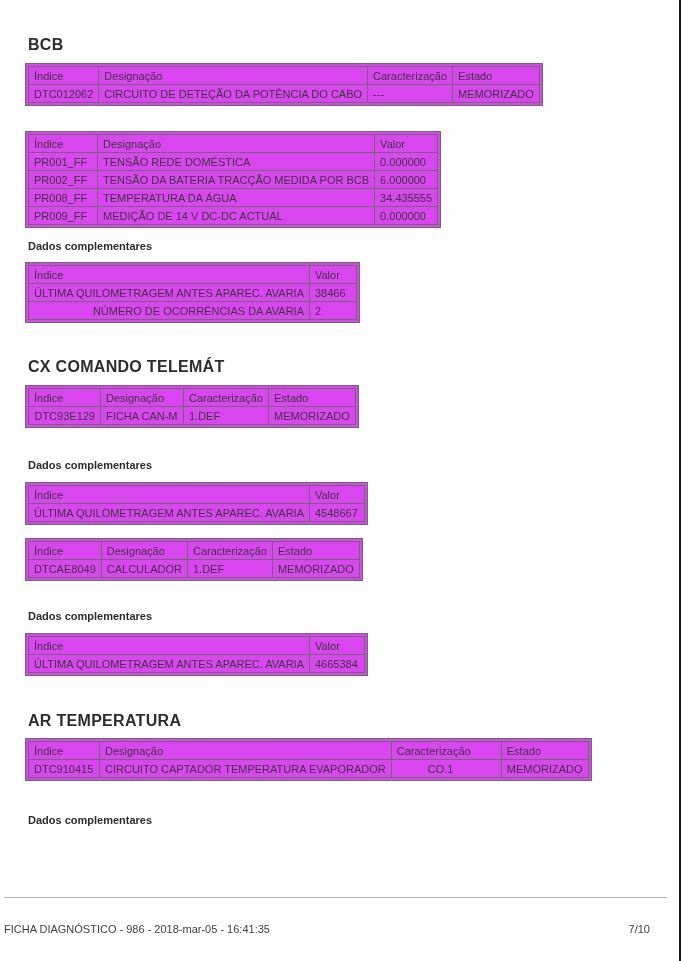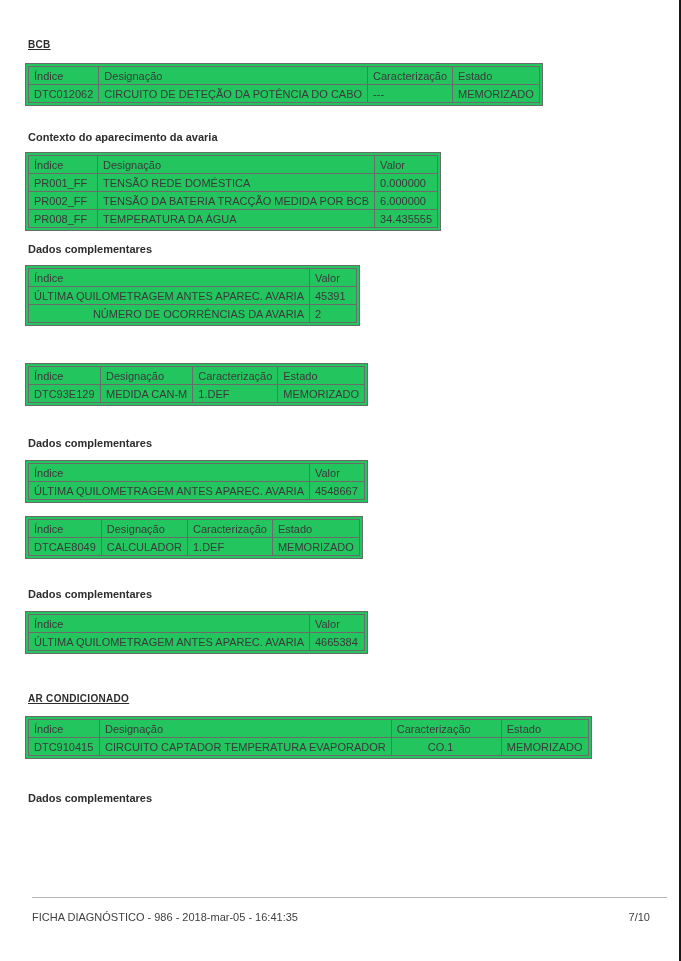--- a/index.html
+++ b/index.html
@@ -16,40 +16,39 @@
     color: #3a3a3a;
     -webkit-font-smoothing: antialiased;
   }
   .page {
     position: absolute;
     inset: 0;
     padding: 38px 0 0 25px;
     box-sizing: border-box;
   }
   .sec-title {
-    font-size: 10px;
+    font-size: 16px;
     font-weight: bold;
     color: #2d2d2d;
     margin: 0 0 0 3px;
     letter-spacing: 0.3px;
     line-height: 14px;
-    text-decoration: underline;
   }
   .sub-title {
     font-size: 11px;
     font-weight: bold;
     color: #2d2d2d;
     margin: 0 0 0 3px;
     line-height: 13px;
   }
   .tblwrap {
     display: table;
     border: 1px solid #6b6b6b;
     padding: 2px;
-    background: #22c55e;
+    background: #d946ef;
   }
   table {
     border-collapse: collapse;
     font-size: 11px;
     color: #3a3a3a;
     table-layout: fixed;
   }
   th, td {
     border: 1px solid #6b6b6b;
     padding: 1px 5px;
@@ -69,25 +68,25 @@
   .mb9  { margin-bottom: 9px;  }
   .mb37 { margin-bottom: 37px; }
   .mb31 { margin-bottom: 31px; }
   .mb10 { margin-bottom: 10px; }
   .mb13 { margin-bottom: 13px; }
   .mb29 { margin-bottom: 29px; }
   .mb38 { margin-bottom: 38px; }
   .mb33 { margin-bottom: 33px; }
   .footer {
     position: absolute;
-    left: 32px;
+    left: 4px;
     right: 14px;
     top: 897px;
     border-top: 1px solid #b5b5b5;
-    padding-top: 13px;
+    padding-top: 25px;
     display: flex;
     justify-content: space-between;
     align-items: baseline;
     font-size: 11px;
     color: #3f3f3f;
   }
   .footer .page-num { margin-right: 17px; }
   .scan-edge {
     position: absolute;
     top: 0;
@@ -118,21 +117,20 @@
           <tr>
             <td style="width: 58px; text-align: right;">DTC012062</td>
             <td style="width: 229px;">CIRCUITO DE DETEÇÃO DA POTÊNCIA DO CABO</td>
             <td style="width: 69px;">---</td>
             <td style="width: 76px;">MEMORIZADO</td>
           </tr>
         </tbody>
       </table>
   </div>
 
-  <h3 class="sub-title mb8">Contexto do aparecimento da avaria</h3>
 
   <div class="tblwrap mb12">
     <table>
         <thead>
           <tr>
             <th style="width: 58px;">Índice</th>
             <th style="width: 229px;">Designação</th>
             <th style="width: 50px;">Valor</th>
           </tr>
         </thead>
@@ -145,62 +143,68 @@
           <tr>
             <td style="width: 58px;">PR002_FF</td>
             <td style="width: 229px;">TENSÃO DA BATERIA TRACÇÃO MEDIDA POR BCB</td>
             <td style="width: 50px;">6.000000</td>
           </tr>
           <tr>
             <td style="width: 58px;">PR008_FF</td>
             <td style="width: 229px;">TEMPERATURA DA ÁGUA</td>
             <td style="width: 50px;">34.435555</td>
           </tr>
+          <tr>
+            <td style="width: 58px;">PR009_FF</td>
+            <td style="width: 229px;">MEDIÇÃO DE 14 V DC-DC ACTUAL</td>
+            <td style="width: 50px;">0.000000</td>
+          </tr>
         </tbody>
       </table>
   </div>
 
   <h3 class="sub-title mb9">Dados complementares</h3>
 
   <div class="tblwrap mb37">
     <table>
         <thead>
           <tr>
             <th style="width: 237px;">Índice</th>
             <th style="width: 36px;">Valor</th>
           </tr>
         </thead>
         <tbody>
           <tr>
             <td style="width: 237px;">ÚLTIMA QUILOMETRAGEM ANTES APAREC. AVARIA</td>
-            <td style="width: 36px;">45391</td>
+            <td style="width: 36px;">38466</td>
           </tr>
           <tr>
             <td style="width: 237px; text-align: right;">NÚMERO DE OCORRÊNCIAS DA AVARIA</td>
             <td style="width: 36px;">2</td>
           </tr>
         </tbody>
       </table>
   </div>
 
+  <h2 class="sec-title mb11">CX COMANDO TELEMÁT</h2>
 
   <div class="tblwrap mb31">
     <table>
         <thead>
           <tr>
             <th style="width: 61px;">Índice</th>
             <th style="width: 72px;">Designação</th>
             <th style="width: 72px;">Caracterização</th>
             <th style="width: 70px;">Estado</th>
           </tr>
         </thead>
         <tbody>
           <tr>
-            <td style="width: 61px;">DTC93E129</td>
-            <td style="width: 72px;">MEDIDA CAN-M</td>
+            <td style="width: 61px; text-align: right;">DTC93E129</td>
+            <td style="width: 72px;">FICHA CAN-M</td>
             <td style="width: 72px;">1.DEF</td>
             <td style="width: 70px;">MEMORIZADO</td>
           </tr>
         </tbody>
       </table>
   </div>
 
   <h3 class="sub-title mb10">Dados complementares</h3>
 
   <div class="tblwrap mb13">
@@ -253,21 +257,21 @@
         </thead>
         <tbody>
           <tr>
             <td style="width: 237px;">ÚLTIMA QUILOMETRAGEM ANTES APAREC. AVARIA</td>
             <td style="width: 44px;">4665384</td>
           </tr>
         </tbody>
       </table>
   </div>
 
-  <h2 class="sec-title mb10">AR CONDICIONADO</h2>
+  <h2 class="sec-title mb10">AR TEMPERATURA</h2>
 
   <div class="tblwrap mb33">
     <table>
         <thead>
           <tr>
             <th style="width: 60px;">Índice</th>
             <th style="width: 247px;">Designação</th>
             <th style="width: 68px;">Caracterização</th>
             <th style="width: 71px;">Estado</th>
           </tr>

